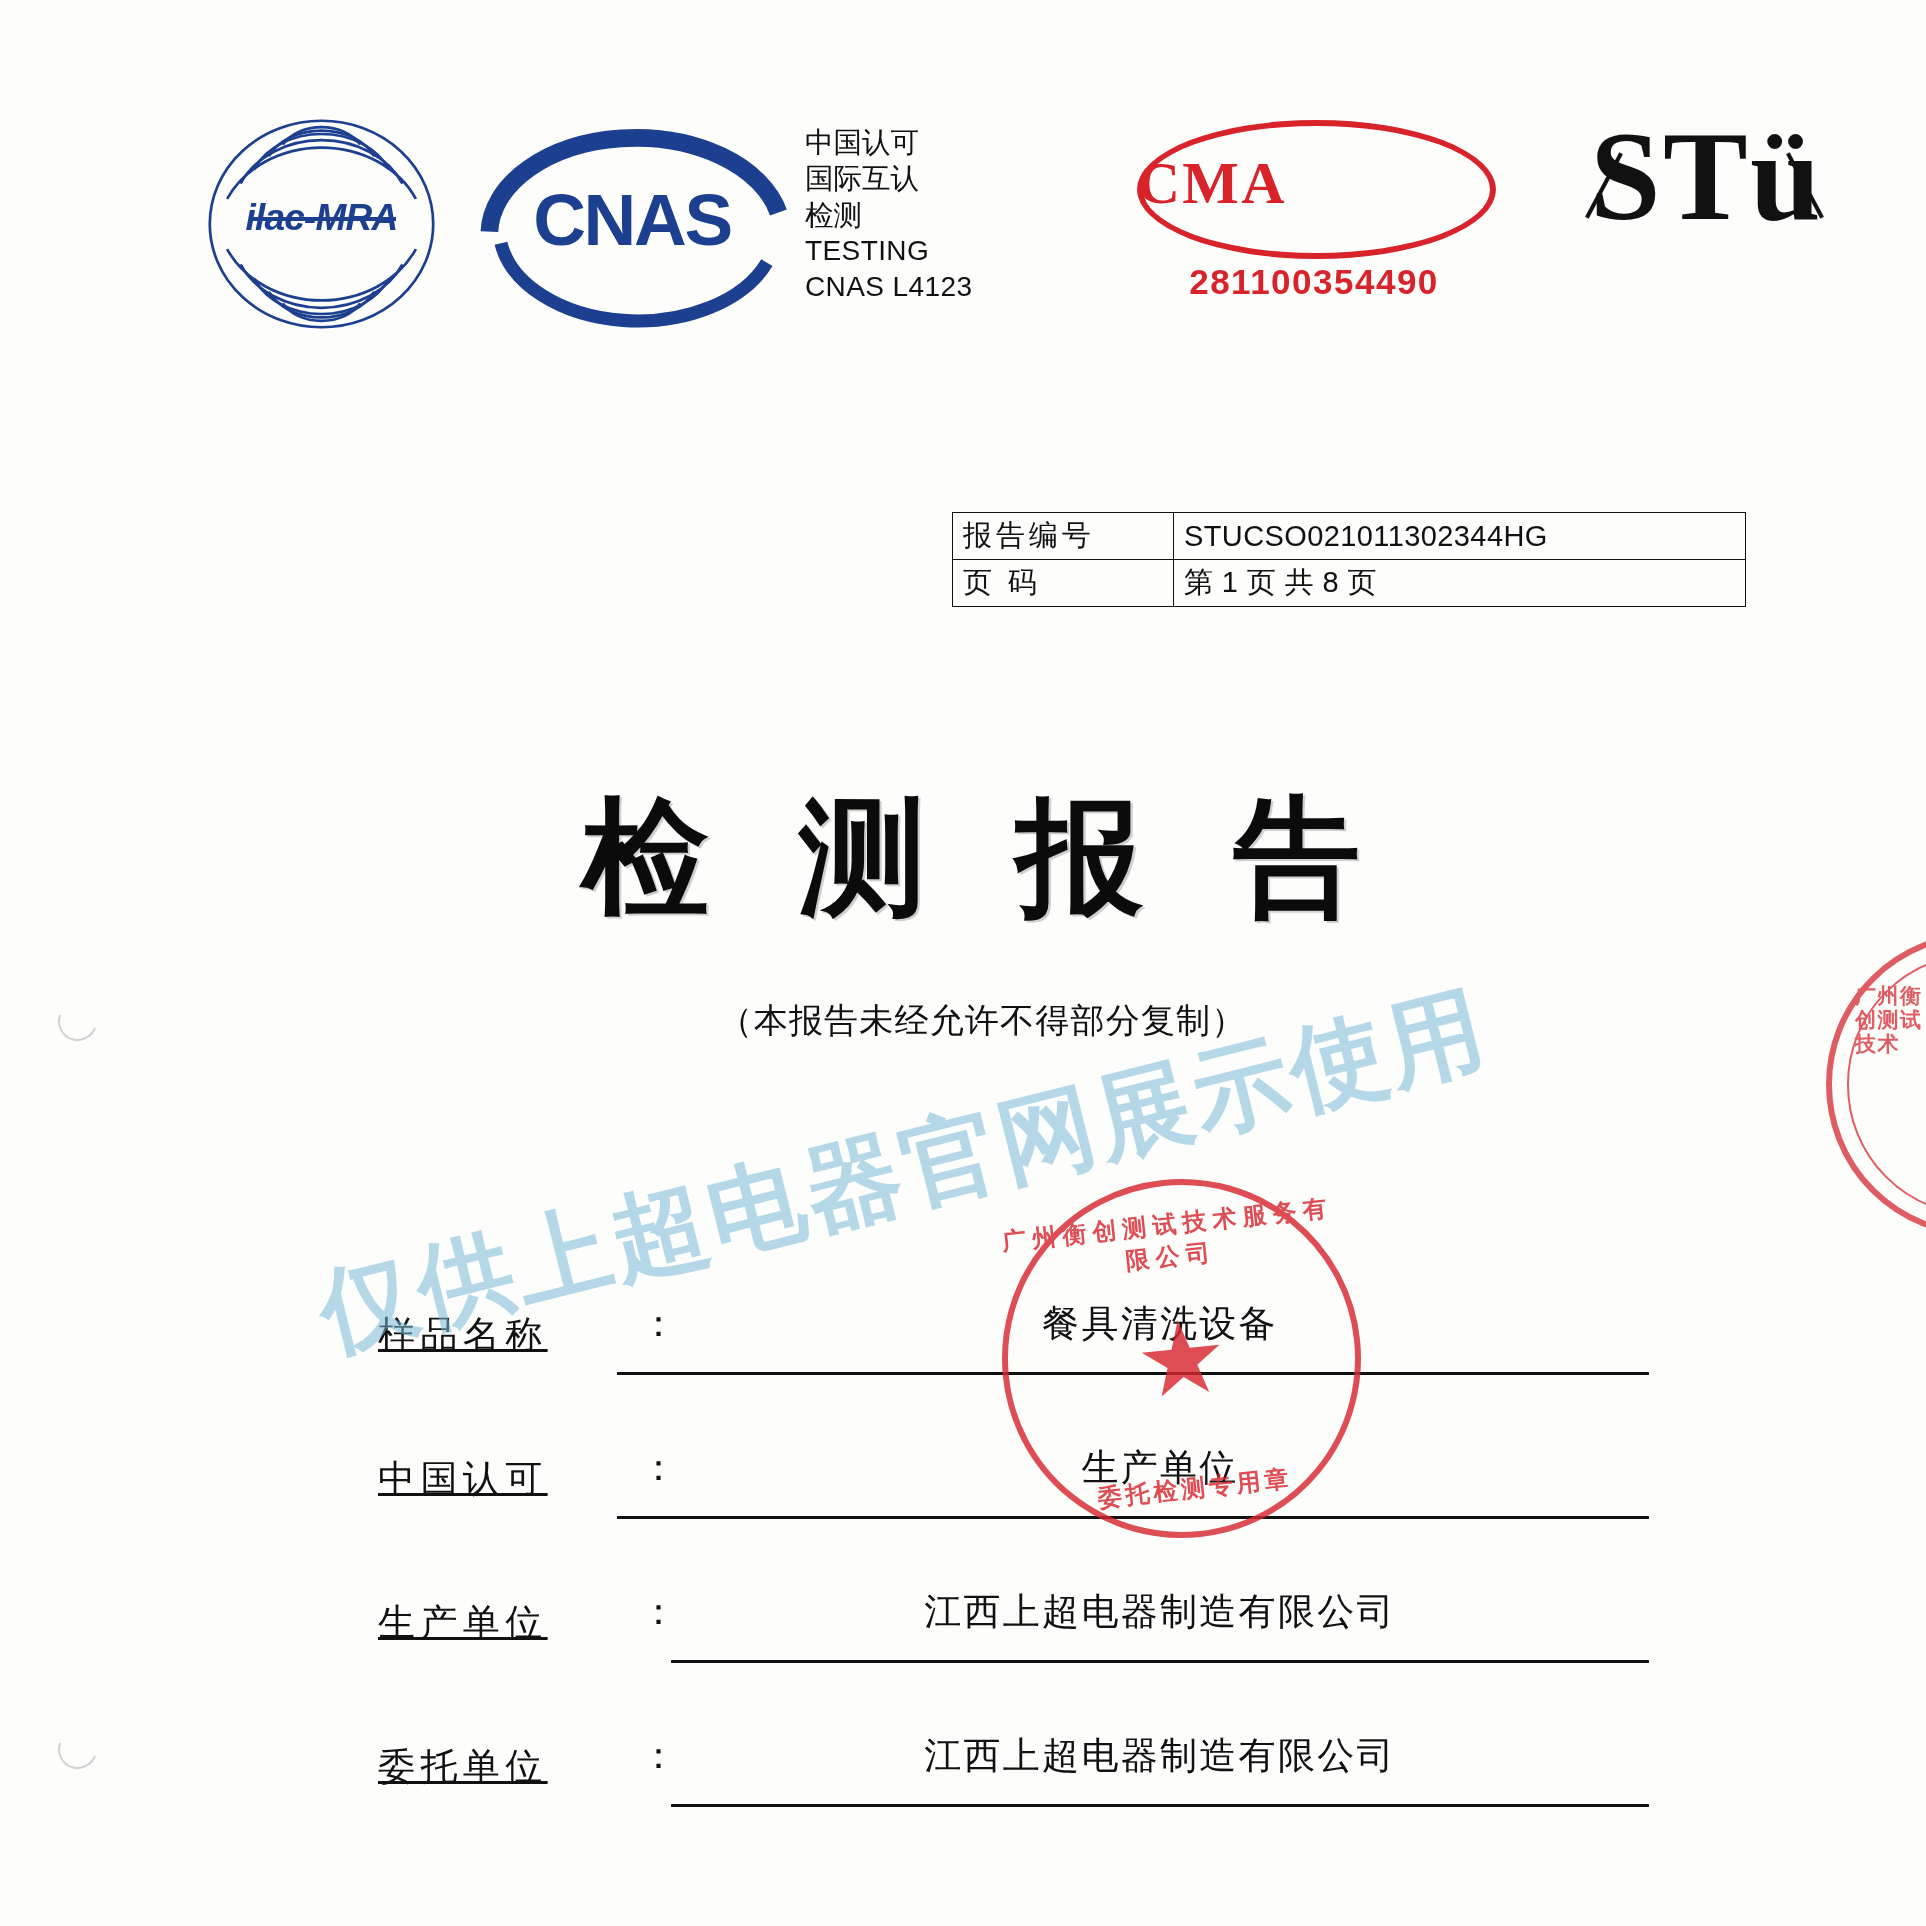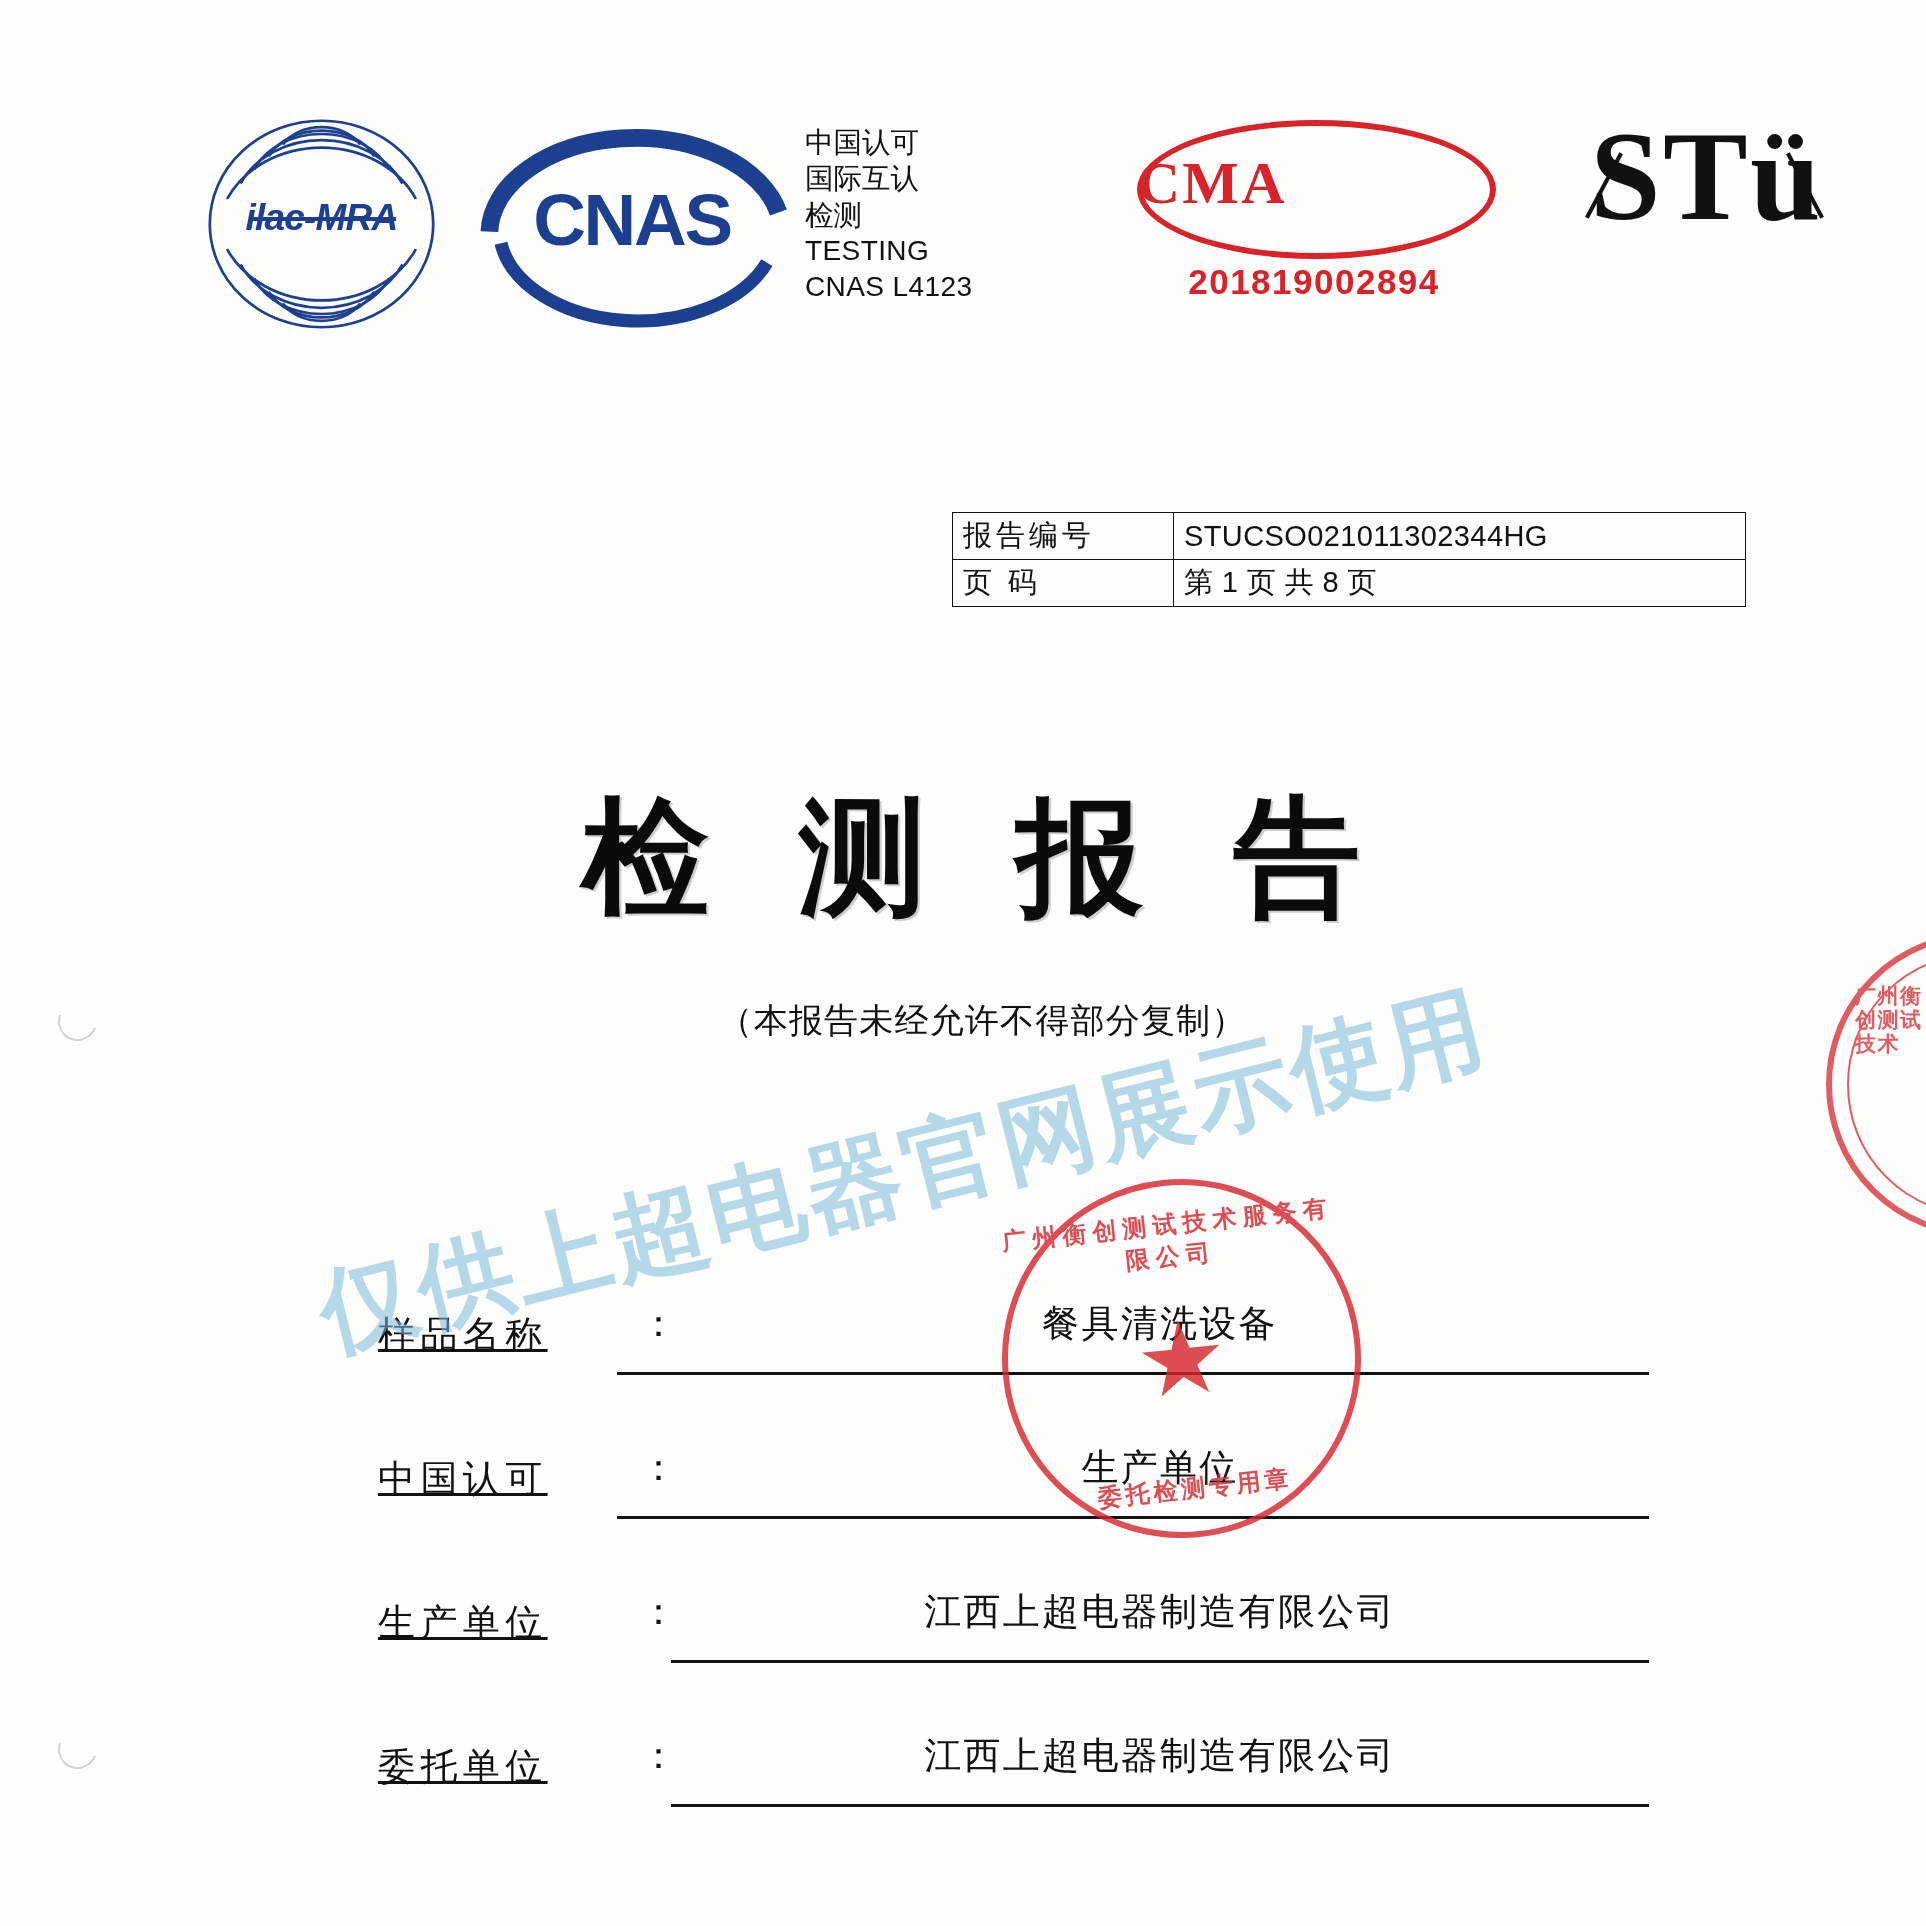--- a/index.html
+++ b/index.html
@@ -405,21 +405,21 @@
       <div>中国认可</div>
       <div>国际互认</div>
       <div>检测</div>
       <div class="en">TESTING</div>
       <div class="en">CNAS L4123</div>
     </div>
 
     <div class="logo cma">
       <div class="oval"></div>
       <div class="letters">CMA</div>
-      <div class="num">201819002894</div>
+      <div class="num">281100354490</div>
     </div>
 
     <div class="logo stu">
       <div class="barL"></div>
       <div class="barR"></div>
       <div class="g">STü</div>
     </div>
   </div>
 
   <table class="meta-table">

